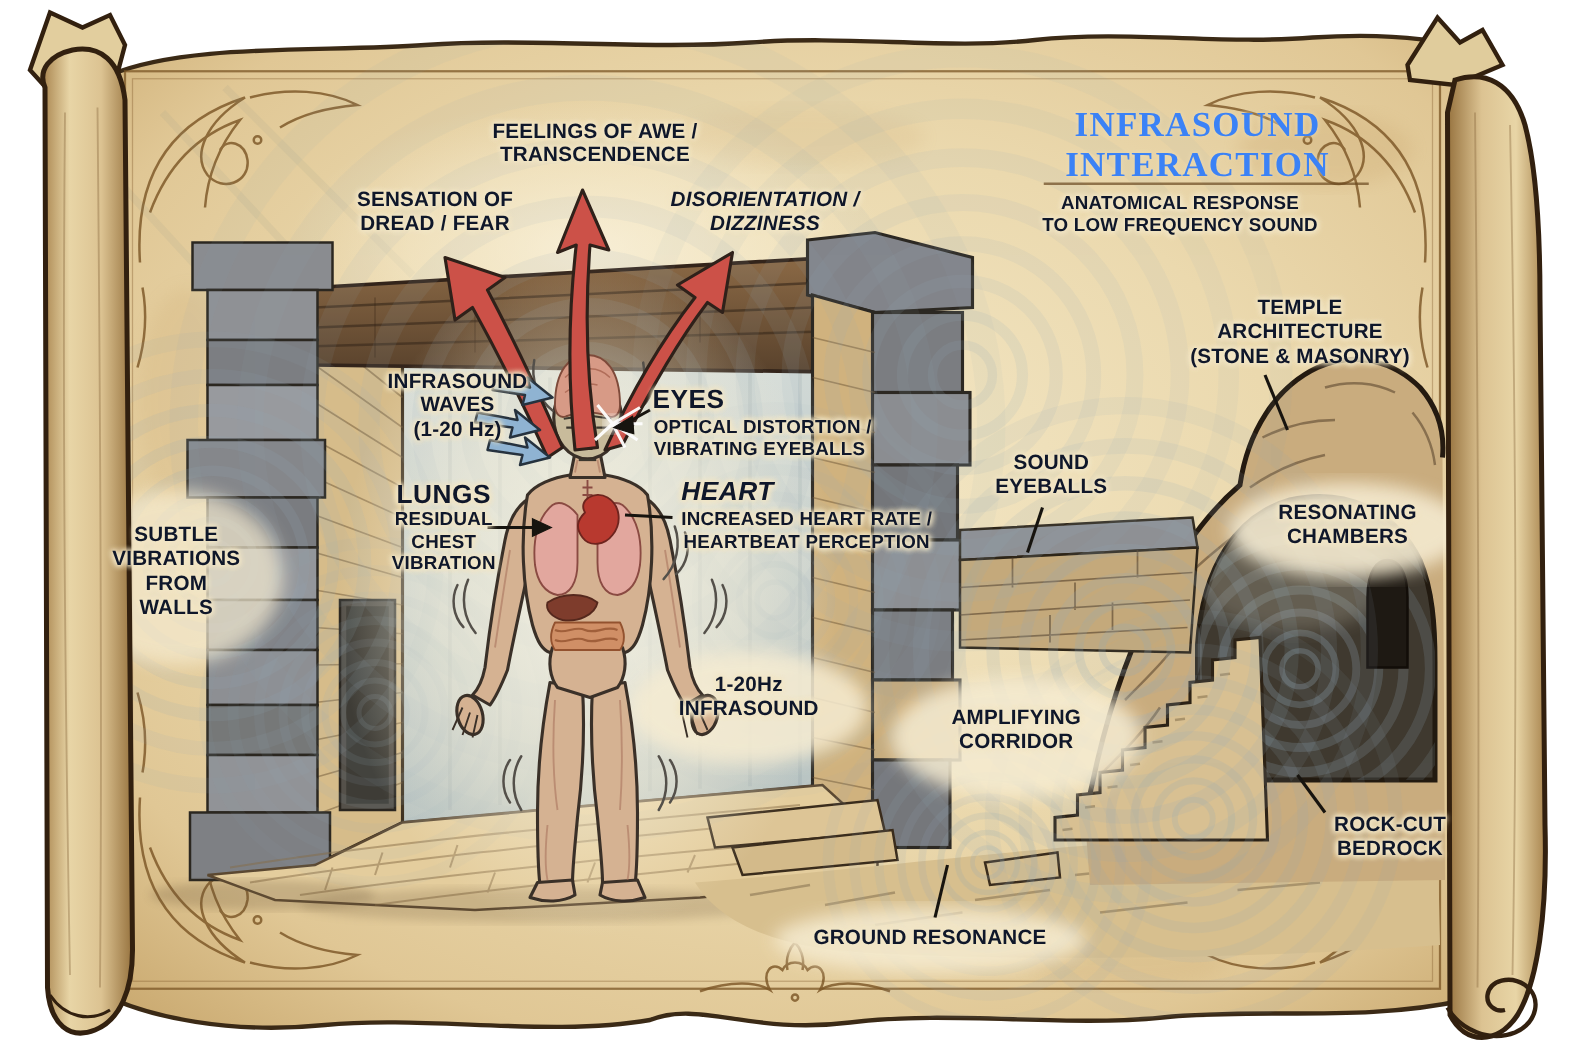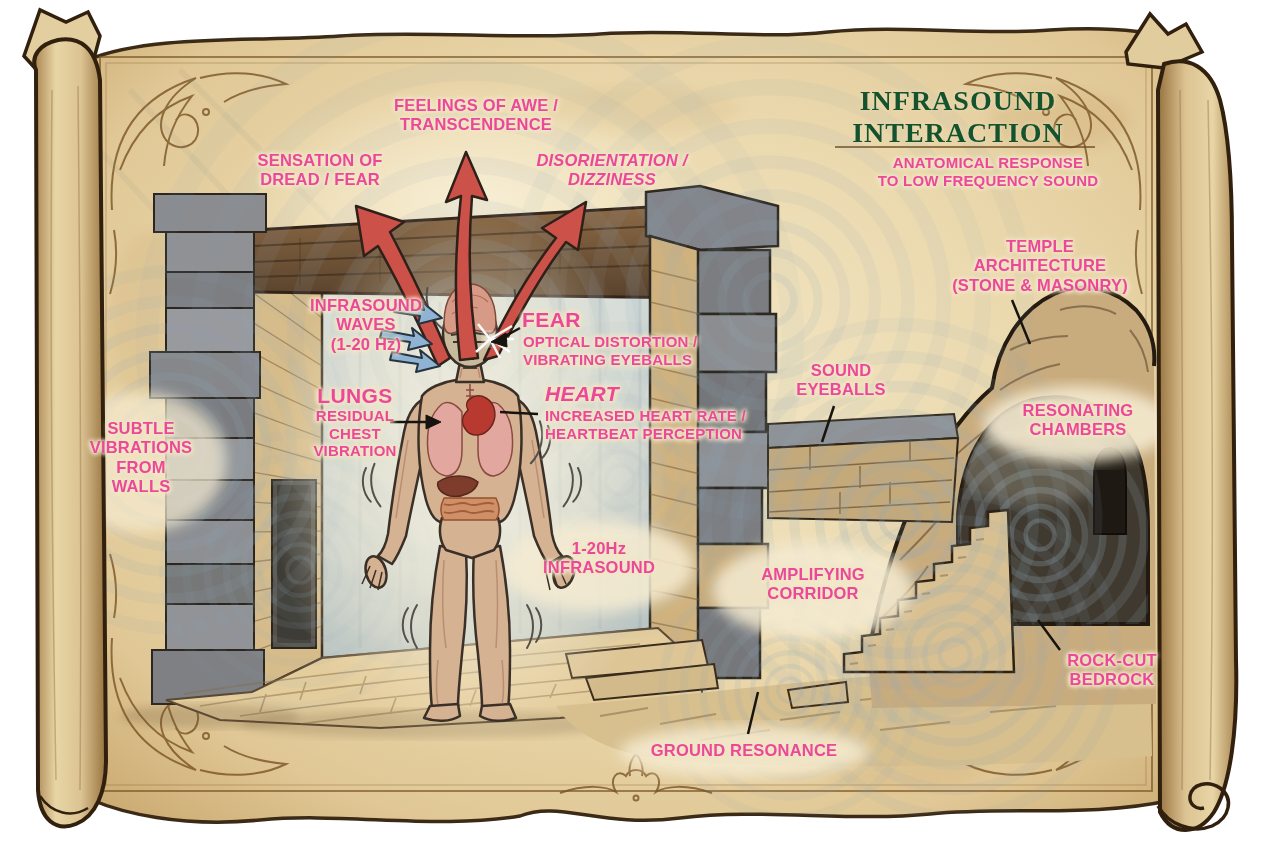--- a/index.html
+++ b/index.html
@@ -1,27 +1,27 @@
 <!DOCTYPE html>
 <html><head>
 <meta charset="utf-8">
 <style>
   html,body{margin:0;padding:0;background:#ffffff;}
   .stage{position:relative;width:1264px;height:848px;background:#fff;overflow:hidden;
          font-family:"Liberation Sans",sans-serif;}
   .stage svg{position:absolute;left:0;top:0;}
   .lbl{position:absolute;font-family:"Liberation Sans",sans-serif;font-weight:bold;
-       color:#ec4899;text-align:center;white-space:pre-line;line-height:1.17;letter-spacing:.2px;
+       color:#0f172a;text-align:center;white-space:pre-line;line-height:1.17;letter-spacing:.2px;
        text-shadow:0 0 3px #f2e6c6,0 0 6px #f2e6c6,0 1px 5px #f2e6c6,1px 0 5px #f2e6c6,-1px 0 5px #f2e6c6;}
   .c{transform:translateX(-50%);}
   .left{text-align:left;}
   .s16{font-size:16.5px;}
   .s15{font-size:15px;}
   .s20{font-size:21px;letter-spacing:.4px;}
-  .title-serif{position:absolute;font-family:"Liberation Serif",serif;font-weight:bold;color:#14532d;
+  .title-serif{position:absolute;font-family:"Liberation Serif",serif;font-weight:bold;color:#3b82f6;
        white-space:pre-line;text-align:center;transform:translateX(-50%);
        text-shadow:0 0 4px #eddcb4;}
   .t1{font-size:28px;letter-spacing:1px;}
   .t2{font-size:21.5px;letter-spacing:.8px;}
 </style>
 </head>
 <body>
 
 <div class="stage">
 
@@ -308,42 +308,42 @@
   </g>
   <g>
     <path d="M1126,52 L1150,14 L1168,34 L1186,24 L1202,52 L1164,68 L1128,64 Z" fill="#e0cc9c" stroke="#32200f" stroke-width="3.5"></path>
     <path d="M1164,64 C1188,56 1210,66 1220,100 C1228,130 1232,180 1232,240 L1236,660 C1238,730 1230,786 1214,812 C1198,836 1172,836 1160,812 L1158,90 Z" fill="url(#rollGradR)" stroke="#32200f" stroke-width="4"></path>
     <path d="M1180,90 C1182,300 1184,560 1182,790 M1208,100 C1212,300 1214,560 1210,780" stroke="#8a6a3e" stroke-width="1.5" opacity=".4" fill="none"></path>
     <path d="M1158,806 C1168,824 1192,834 1212,826 C1230,818 1234,798 1220,788 C1208,780 1192,784 1190,796 C1189,804 1196,810 1204,808" fill="none" stroke="#32200f" stroke-width="3.5"></path>
   </g>
 </svg>
 
 <div class="title-serif t1" style="left:958px;top:85px;">INFRASOUND INTERACTION</div>
-<div class="lbl c s15" style="left:988px;top:154px;">ANATOMICAL RESPONSE
+<div class="lbl c s15" style="left:944px;top:154px;">ANATOMICAL RESPONSE
 TO LOW FREQUENCY SOUND</div>
 
 <div class="lbl c s16" style="left:476px;top:96px;">FEELINGS OF AWE /
 TRANSCENDENCE</div>
-<div class="lbl c s16" style="left:320px;top:151px;">SENSATION OF
+<div class="lbl c s16" style="left:348px;top:151px;">SENSATION OF
 DREAD / FEAR</div>
 <div class="lbl c s16" style="left:612px;top:151px;font-style:italic;">DISORIENTATION /
 DIZZINESS</div>
 
 <div class="lbl c s16" style="left:366px;top:296px;">INFRASOUND
 WAVES
 (1-20 Hz)</div>
-<div class="lbl left s20" style="left:522px;top:308px;">FEAR</div>
+<div class="lbl left s20" style="left:522px;top:308px;">EYES</div>
 <div class="lbl left s15" style="left:523px;top:333px;">OPTICAL DISTORTION /
 VIBRATING EYEBALLS</div>
 <div class="lbl c s20" style="left:355px;top:384px;">LUNGS</div>
 <div class="lbl c s15" style="left:355px;top:407px;">RESIDUAL
 CHEST
 VIBRATION</div>
 <div class="lbl left s20" style="left:545px;top:382px;font-style:italic;">HEART</div>
-<div class="lbl left s15" style="left:545px;top:407px;">INCREASED HEART RATE /
+<div class="lbl left s15" style="left:545px;top:407px;text-align:center;">INCREASED HEART RATE /
 HEARTBEAT PERCEPTION</div>
 
 <div class="lbl c s16" style="left:141px;top:419px;">SUBTLE
 VIBRATIONS
 FROM
 WALLS</div>
 <div class="lbl c s16" style="left:599px;top:539px;">1-20Hz
 INFRASOUND</div>
 <div class="lbl c s16" style="left:813px;top:565px;">AMPLIFYING
 CORRIDOR</div>

